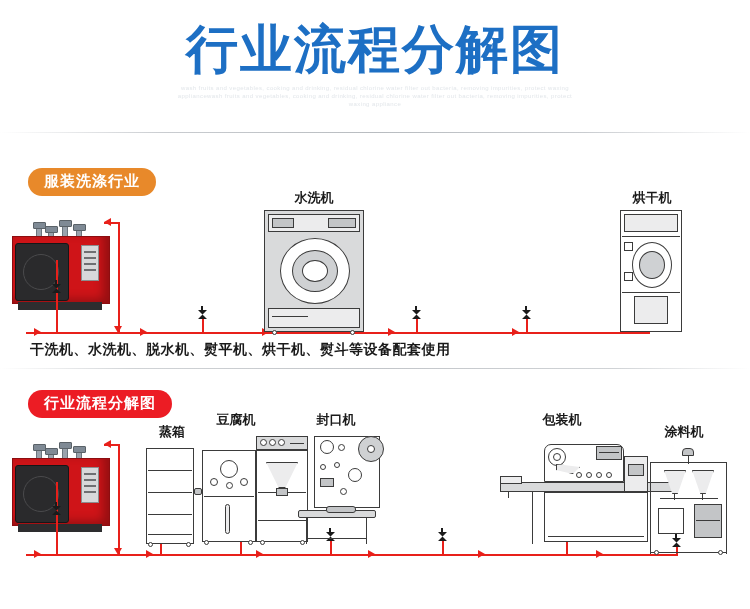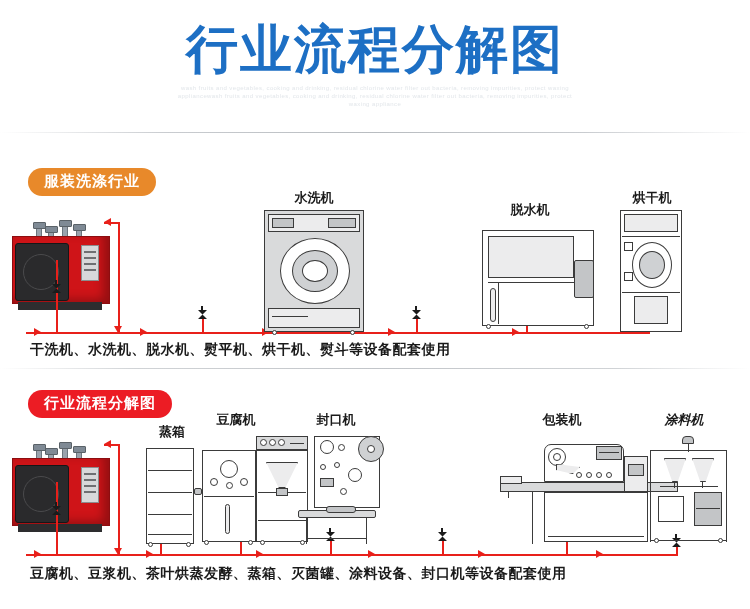--- a/index.html
+++ b/index.html
@@ -336,33 +336,20 @@
       <div class="cir cir-g" style="left:34px; top:40px; width:46px; height:42px;"></div>
       <div class="cir" style="left:44px; top:50px; width:26px; height:22px;"></div>
       <div class="bx bx-l" style="left:10px; top:98px; width:92px; height:20px;"></div>
       <div class="ln lnh" style="left:14px; top:106px; width:36px;"></div>
       <div class="wheel" style="left:14px; top:120px;"></div>
       <div class="wheel" style="left:92px; top:120px;"></div>
     </div>
   </div>
 
 
-  <div class="equip" style="left:478px; top:52px; width:132px; height:133px;">
-    <div class="equip-label" style="left:52px;">脱水机</div>
-    <div class="art" style="left:0; top:22px; width:132px; height:110px;">
-      <div class="bx" style="left:4px; top:6px; width:112px; height:96px;"></div>
-      <div class="bx bx-l" style="left:10px; top:12px; width:86px; height:42px;"></div>
-      <div class="ln lnh" style="left:10px; top:58px; width:104px;"></div>
-      <div class="bx bx-g2" style="left:96px; top:36px; width:20px; height:38px; border-radius:2px;"></div>
-      <div class="ln lnv" style="left:20px; top:58px; height:42px;"></div>
-      <div class="bx bx-l" style="left:12px; top:64px; width:6px; height:34px; border-radius:3px;"></div>
-      <div class="wheel" style="left:8px; top:100px;"></div>
-      <div class="wheel" style="left:106px; top:100px;"></div>
-    </div>
-  </div>
 
   <div class="equip" style="left:612px; top:40px; width:78px; height:145px;">
     <div class="equip-label" style="left:40px;">烘干机</div>
     <div class="art" style="left:0; top:20px; width:78px; height:125px;">
       <div class="bx" style="left:8px; top:0; width:62px; height:122px;"></div>
       <div class="bx bx-l" style="left:12px; top:4px; width:54px; height:18px;"></div>
       <div class="ln lnh" style="left:10px; top:26px; width:58px;"></div>
       <div class="cir" style="left:20px; top:32px; width:40px; height:46px;"></div>
       <div class="cir cir-g" style="left:27px; top:41px; width:26px; height:28px;"></div>
       <div class="bx" style="left:12px; top:32px; width:9px; height:9px;"></div>
@@ -530,21 +517,21 @@
       <div class="cir" style="left:86px; top:38px; width:6px; height:6px;"></div>
       <div class="cir" style="left:96px; top:38px; width:6px; height:6px;"></div>
       <div class="cir" style="left:106px; top:38px; width:6px; height:6px;"></div>
       <div class="bx bx-l" style="left:124px; top:22px; width:24px; height:36px;"></div>
       <div class="bx bx-g2" style="left:128px; top:30px; width:16px; height:12px;"></div>
       <div class="bx" style="left:44px; top:58px; width:104px; height:50px;"></div>
       <div class="ln lnh" style="left:48px; top:102px; width:96px;"></div>
     </div>
   </div>
 
-  <div class="equip" style="left:640px; top:40px; width:96px; height:145px;font-style:italic;">
+  <div class="equip" style="left:640px; top:52px; width:96px; height:145px;">
     <div class="equip-label" style="left:44px;">涂料机</div>
     <div class="art" style="left:0; top:22px; width:96px; height:123px;">
       <div class="ln lnv" style="left:10px; top:16px; height:92px;"></div>
       <div class="ln lnv" style="left:86px; top:16px; height:92px;"></div>
       <div class="ln lnh" style="left:10px; top:16px; width:77px;"></div>
       <div class="ln lnh" style="left:10px; top:106px; width:77px;"></div>
       <div class="bx bx-g2" style="left:42px; top:2px; width:12px; height:8px; border-radius:4px 4px 0 0;"></div>
       <div class="ln lnv" style="left:48px; top:10px; height:8px;"></div>
       <div class="bx bx-l" style="left:24px; top:24px; width:22px; height:24px;
            clip-path: polygon(0 0, 100% 0, 62% 100%, 38% 100%);"></div>
@@ -554,14 +541,13 @@
       <div class="ln lnv" style="left:34px; top:48px; height:6px;"></div>
       <div class="ln lnv" style="left:62px; top:48px; height:6px;"></div>
       <div class="bx" style="left:18px; top:62px; width:26px; height:26px;"></div>
       <div class="bx bx-g2" style="left:54px; top:58px; width:28px; height:34px;"></div>
       <div class="ln lnh" style="left:56px; top:74px; width:24px;"></div>
       <div class="wheel" style="left:14px; top:104px;"></div>
       <div class="wheel" style="left:78px; top:104px;"></div>
     </div>
   </div>
 
-  <div class="caption" id="caption-food" style="position:absolute; left:30px; top:192px;">豆腐机、豆浆机、茶叶烘蒸发酵、蒸箱、灭菌罐、涂料设备、封口机等设备配套使用</div>
 </div>
 
 </body></html>

